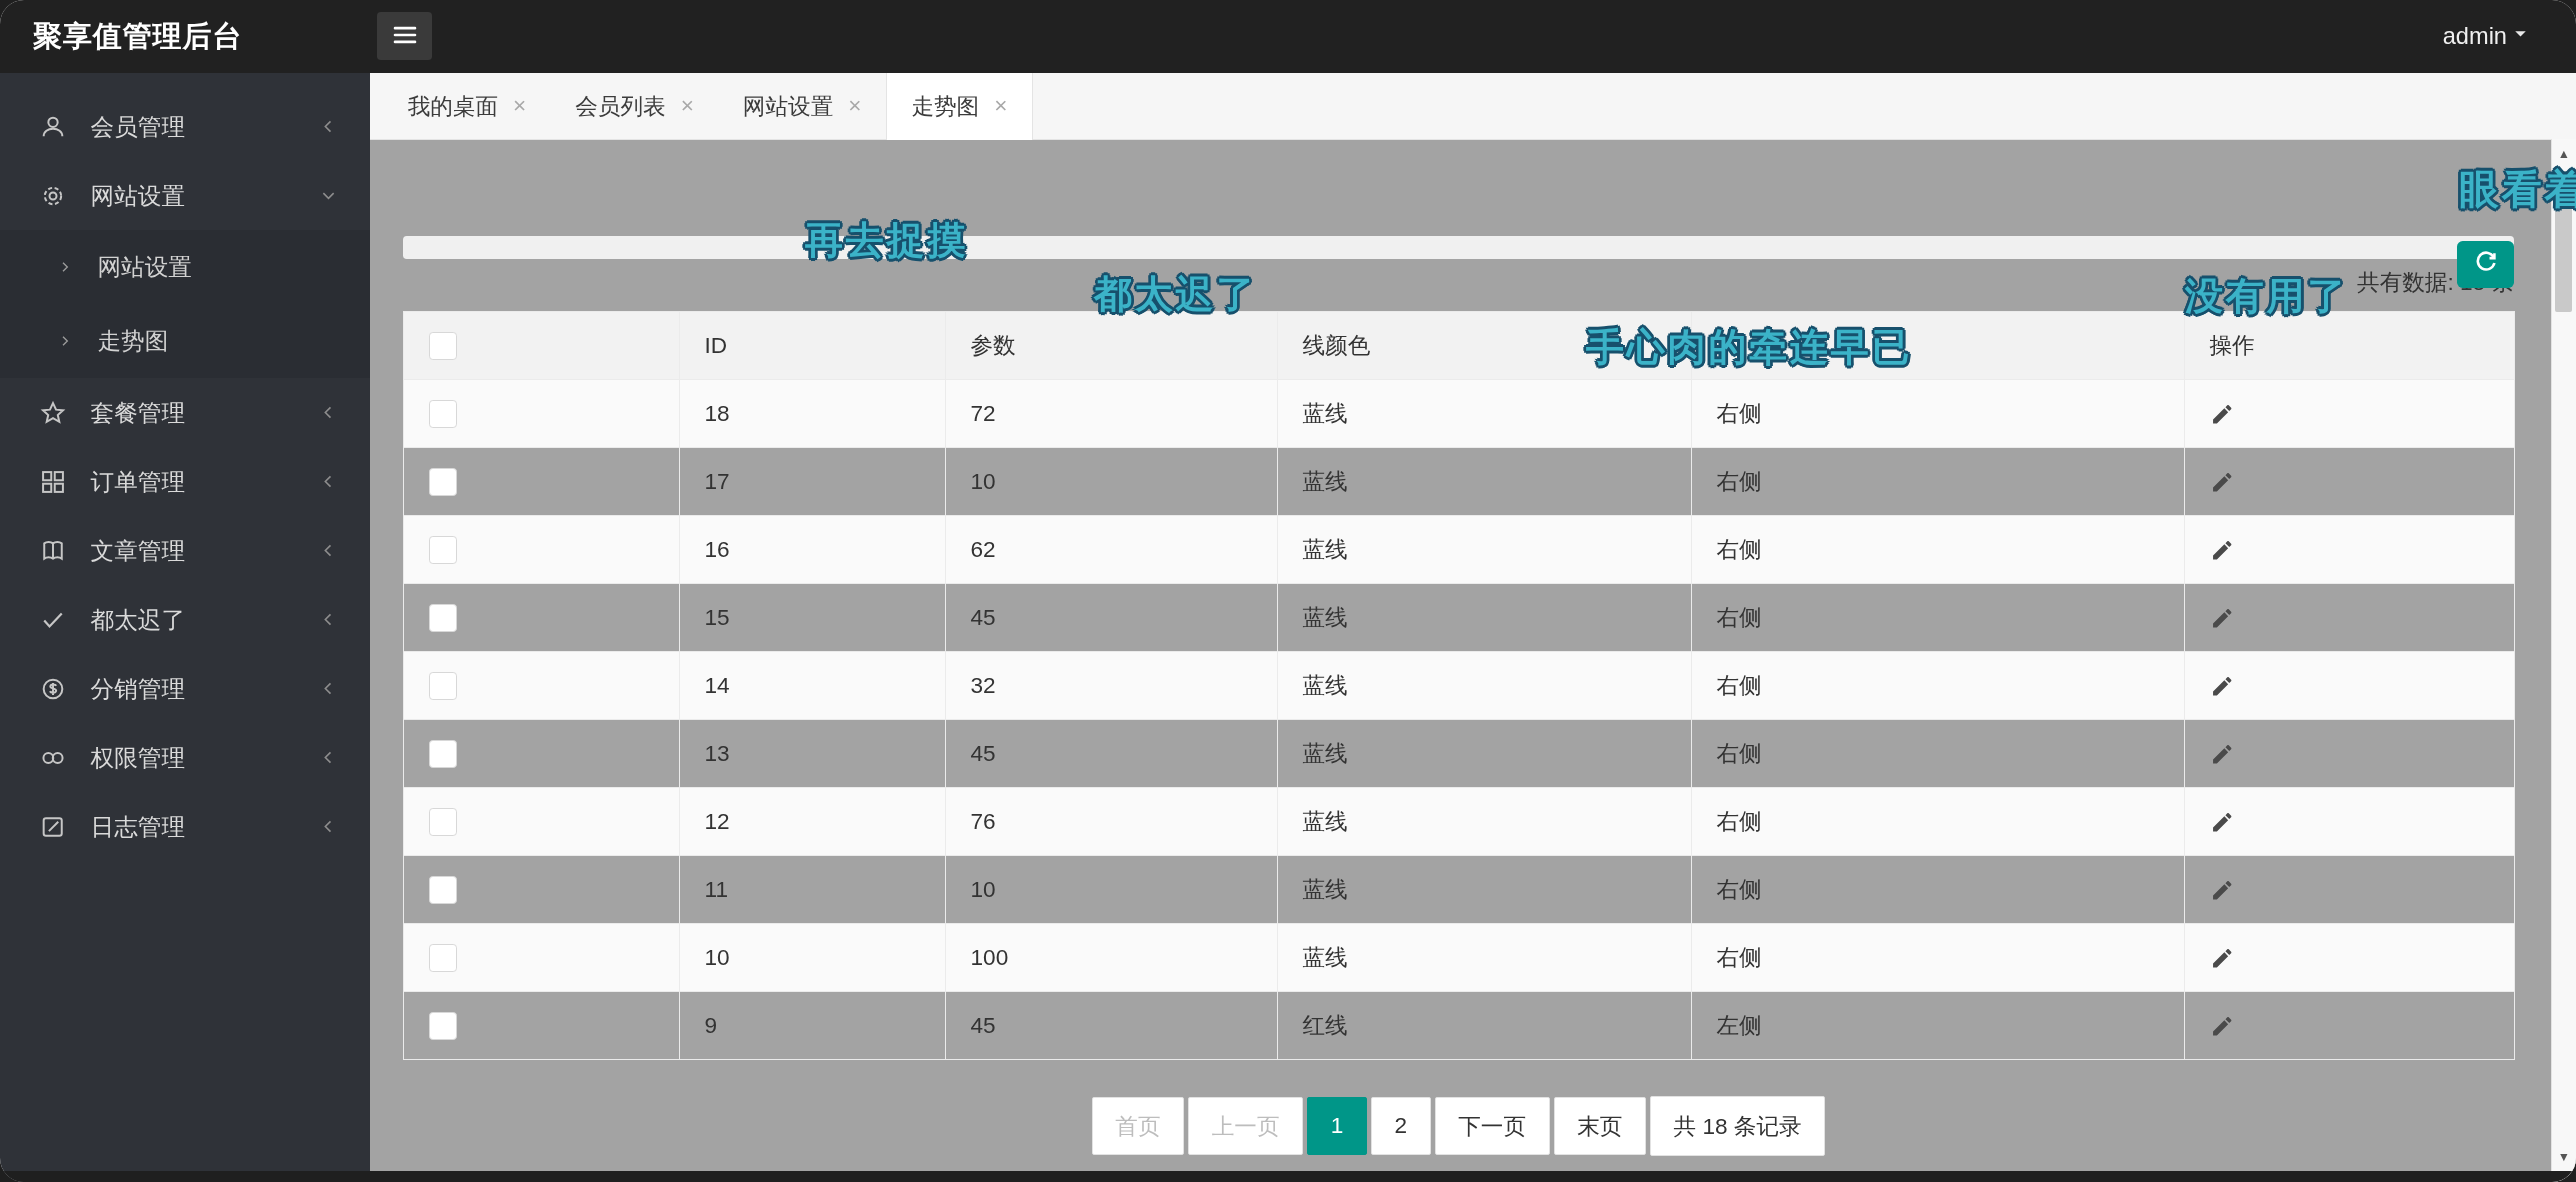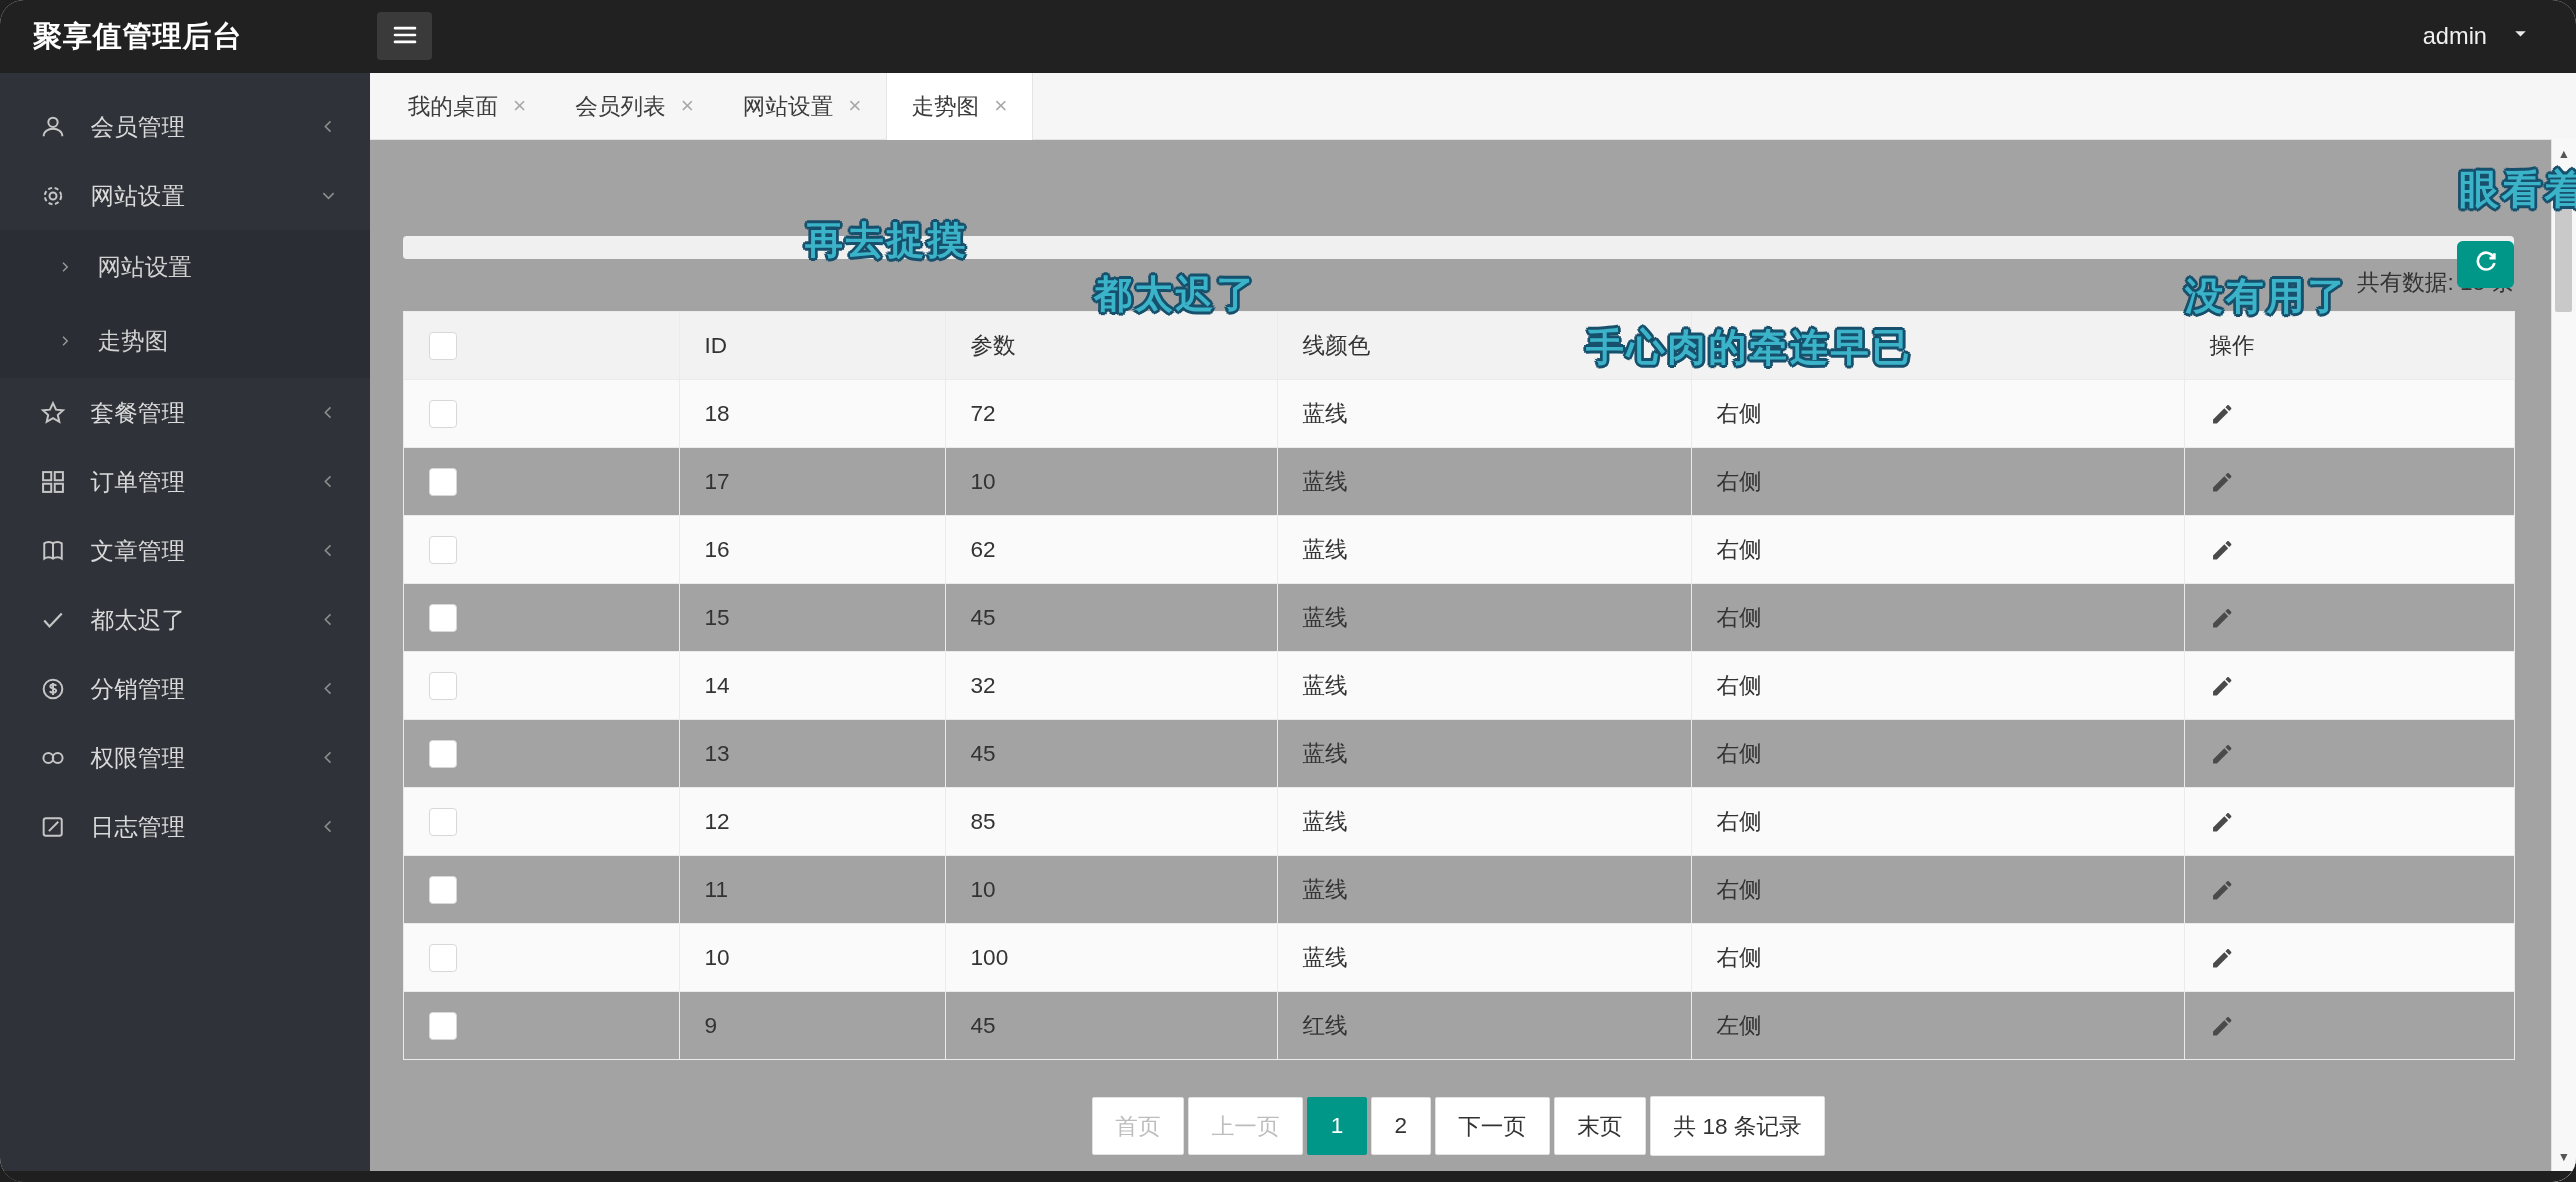--- a/index.html
+++ b/index.html
@@ -4,21 +4,21 @@
 <style>
   html,body{margin:0;padding:0;background:#1f1f1f;}
   .app{position:relative;width:2576px;height:1182px;overflow:hidden;background:#fff;
        font-family:"Liberation Sans","DejaVu Sans",sans-serif;border-radius:24px;}
 
   
   .topbar{position:absolute;top:0;left:0;width:100%;height:73px;background:#212121;z-index:30;display:flex;align-items:center;}
   .brand{margin-left:33px;color:#ffffff;font-size:29px;font-weight:600;letter-spacing:0.9px;}
   .hamburger{position:absolute;left:377px;top:12.3px;width:55px;height:48px;background:#3a3a3a;border:none;border-radius:3.8px;
              display:flex;align-items:center;justify-content:center;cursor:pointer;}
-  .user-menu{position:absolute;right:45px;top:0;height:73px;display:flex;align-items:center;gap:23px;color:#f0f0f0;font-size:23.6px;cursor:pointer;}
+  .user-menu{position:absolute;right:45px;top:0;height:73px;display:flex;align-items:center;gap:3px;color:#f0f0f0;font-size:23.6px;cursor:pointer;}
 
   
   .sidebar{position:absolute;top:73px;left:0;width:370px;height:1110px;background:#2f3238;z-index:20;}
   .menu{padding-top:19px;}
   .menu-item{height:69px;display:flex;align-items:center;padding-left:38px;color:#dadada;font-size:23.6px;cursor:pointer;}
   .mi-icon{width:30px;height:30px;margin-right:22.6px;display:flex;align-items:center;justify-content:center;}
   .mi-chevron{margin-left:auto;margin-right:32px;display:flex;}
   .submenu{background:#2a2d33;}
   .submenu-item{height:74px;display:flex;align-items:center;padding-left:57px;color:#d2d2d2;font-size:23.6px;cursor:pointer;}
   .si-arrow{margin-right:24.5px;display:flex;}
@@ -407,21 +407,21 @@
                     <path d="M3 17.25V21h3.75L17.8 9.94l-3.75-3.75L3 17.25zM20.7 7.04c.39-.39.39-1.02 0-1.41l-2.34-2.34c-.39-.39-1.02-.39-1.41 0l-1.83 1.83 3.75 3.75 1.83-1.83z" fill="#4a4a4a"></path>
                   </svg>
                 </button>
               </td>
           </tr>
           <tr>
             <td>
                 <div class="checkbox"></div>
               </td>
             <td>12</td>
-            <td>85</td>
+            <td>76</td>
             <td>蓝线</td>
             <td>右侧</td>
             <td>
                 <button class="edit-btn">
                   <svg width="24.5" height="24.5" viewBox="0 0 24 24">
                     <path d="M3 17.25V21h3.75L17.8 9.94l-3.75-3.75L3 17.25zM20.7 7.04c.39-.39.39-1.02 0-1.41l-2.34-2.34c-.39-.39-1.02-.39-1.41 0l-1.83 1.83 3.75 3.75 1.83-1.83z" fill="#4a4a4a"></path>
                   </svg>
                 </button>
               </td>
           </tr>

